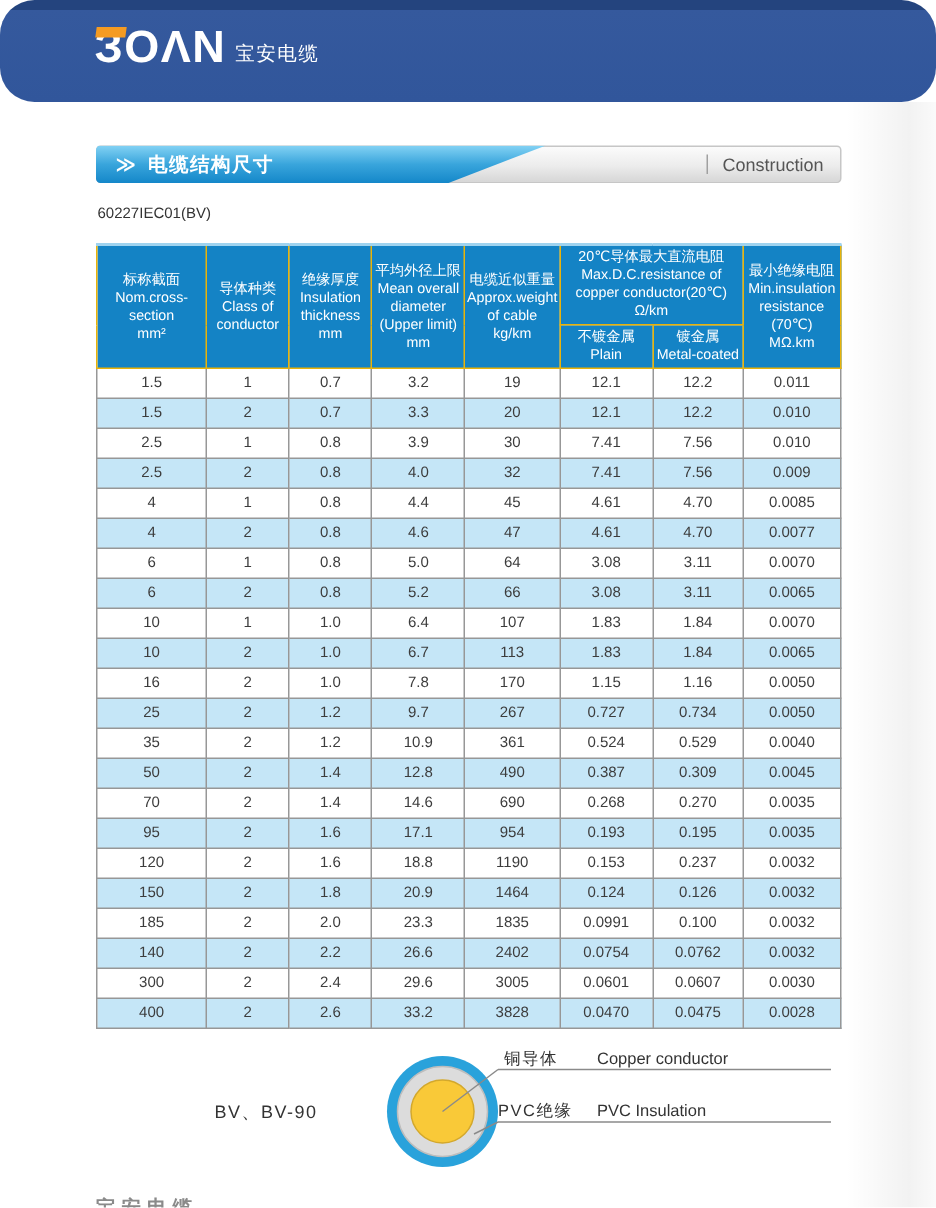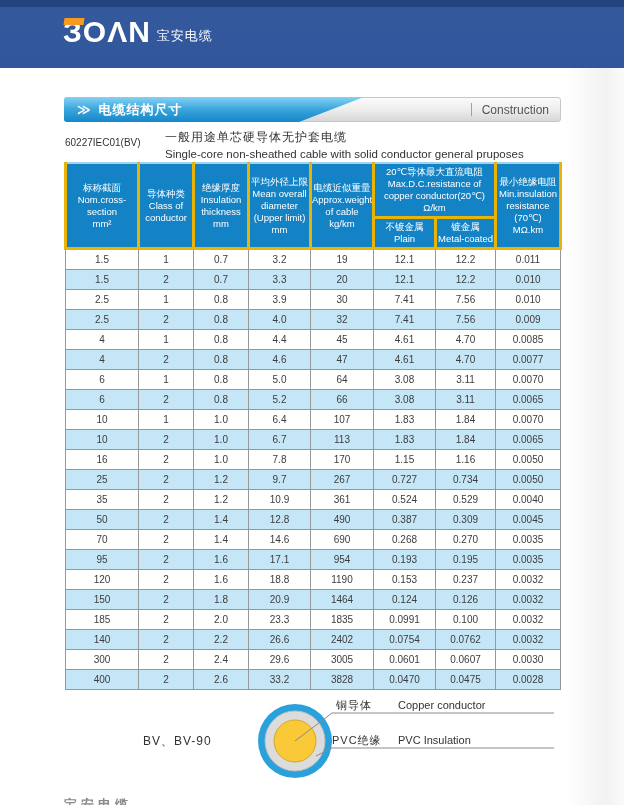--- a/index.html
+++ b/index.html
@@ -12,20 +12,21 @@
   
   .page-shade{
     position:absolute;top:68px;right:0;bottom:0;width:60px;
     background:linear-gradient(to right, rgba(0,0,0,0) 0%, rgba(0,0,0,0.05) 70%, rgba(0,0,0,0.02) 100%);
     pointer-events:none;
   }
   
   .banner{
     position:absolute;top:0;left:0;width:624px;height:68px;
     background:linear-gradient(180deg,#24447e 0px,#24447e 7px,#35599d 7px,#31569b 100%);
+    border-radius:23px;
   }
   .logo{position:absolute;left:63px;top:17px;display:flex;align-items:flex-end;}
   .logo-word{
     position:relative;color:#ffffff;font-weight:bold;font-size:30px;line-height:30px;
     letter-spacing:1px;
   }
   .logo-accent{
     position:absolute;left:1px;top:1px;width:20px;height:7px;background:#f59b22;
     transform:skewX(-8deg);
   }
@@ -60,21 +61,21 @@
   .product-title-cn{font-size:12px;color:#333;letter-spacing:1px;}
   .product-title-en{font-size:11.5px;color:#333;margin-top:2px;}
   
   .spec-table{
     position:absolute;left:64px;top:162px;width:497px;
     border-collapse:collapse;table-layout:fixed;
   }
   .spec-table th{
     background:#1483c5;color:#ffffff;font-weight:normal;
     font-size:9.5px;line-height:12px;white-space:pre-line;
-    border:3px solid #eab308;padding:2px 0;vertical-align:middle;text-align:center;
+    border:1px solid #eab308;padding:2px 0;vertical-align:middle;text-align:center;
   }
   .spec-table thead tr:first-child th{border-top:2px solid #9fd3ef;}
   .spec-table td{
     border:1px solid #979797;text-align:center;vertical-align:middle;
     font-size:10px;color:#3c3c3c;height:19px;padding:0;background:#ffffff;
   }
   .spec-table tbody tr:nth-child(even) td{background:#c5e6f7;}
   
   .diagram{position:absolute;left:64px;top:688px;width:497px;height:110px;}
   .diagram svg{display:block;}
@@ -110,24 +111,20 @@
     <span>电缆结构尺寸</span>
   </div>
   <div class="section-right">
     <span class="sep"></span>
     <span>Construction</span>
   </div>
 </div>
 
 <div class="product">
   <span class="product-code">60227IEC01(BV)</span>
-  <div class="product-titles">
-    <div class="product-title-cn">一般用途单芯硬导体无护套电缆</div>
-    <div class="product-title-en">Single-core non-sheathed cable with solid conductor general pruposes</div>
-  </div>
 </div>
 
 <table class="spec-table">
   <colgroup>
     <col style="width:73px">
       <col style="width:55px">
       <col style="width:55px">
     <col style="width:62px">
       <col style="width:63px">
       <col style="width:62px">

